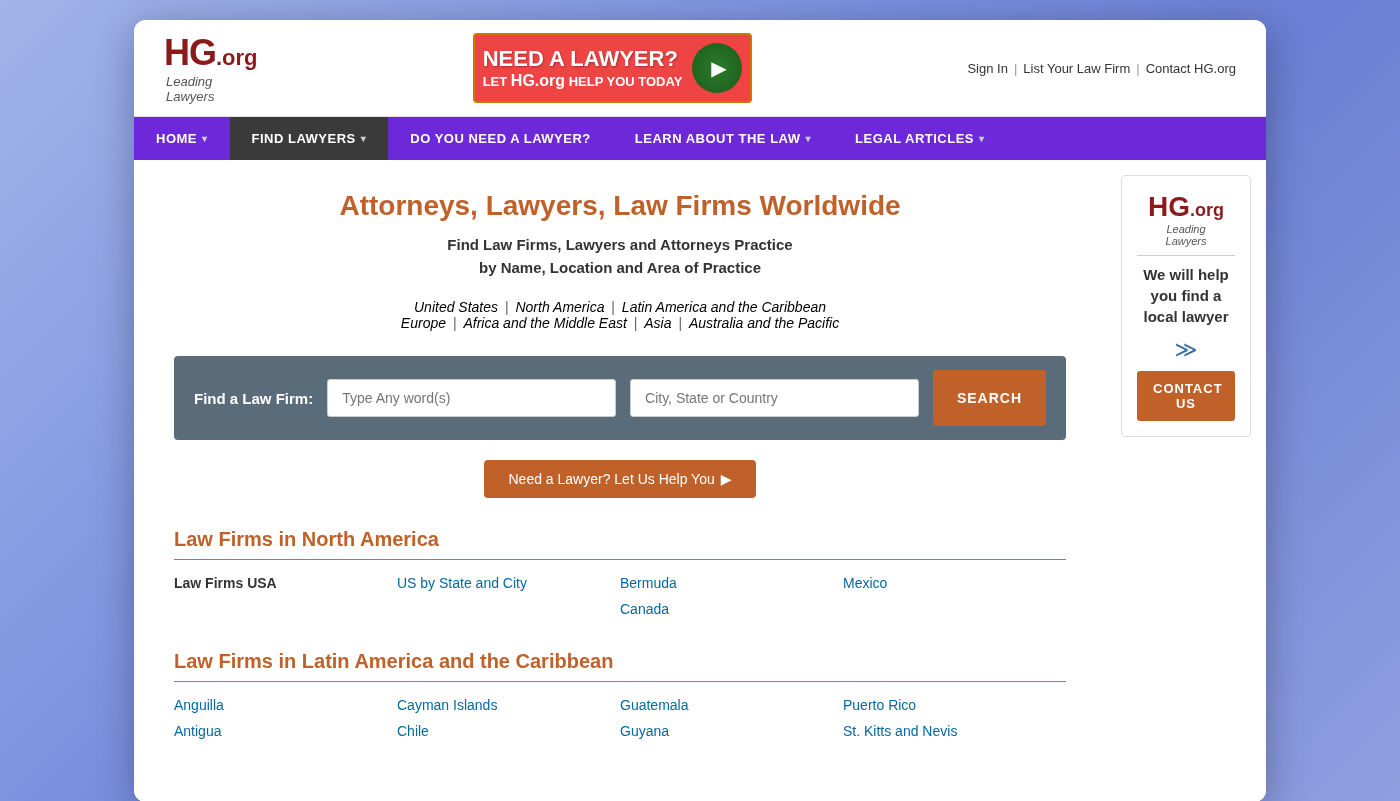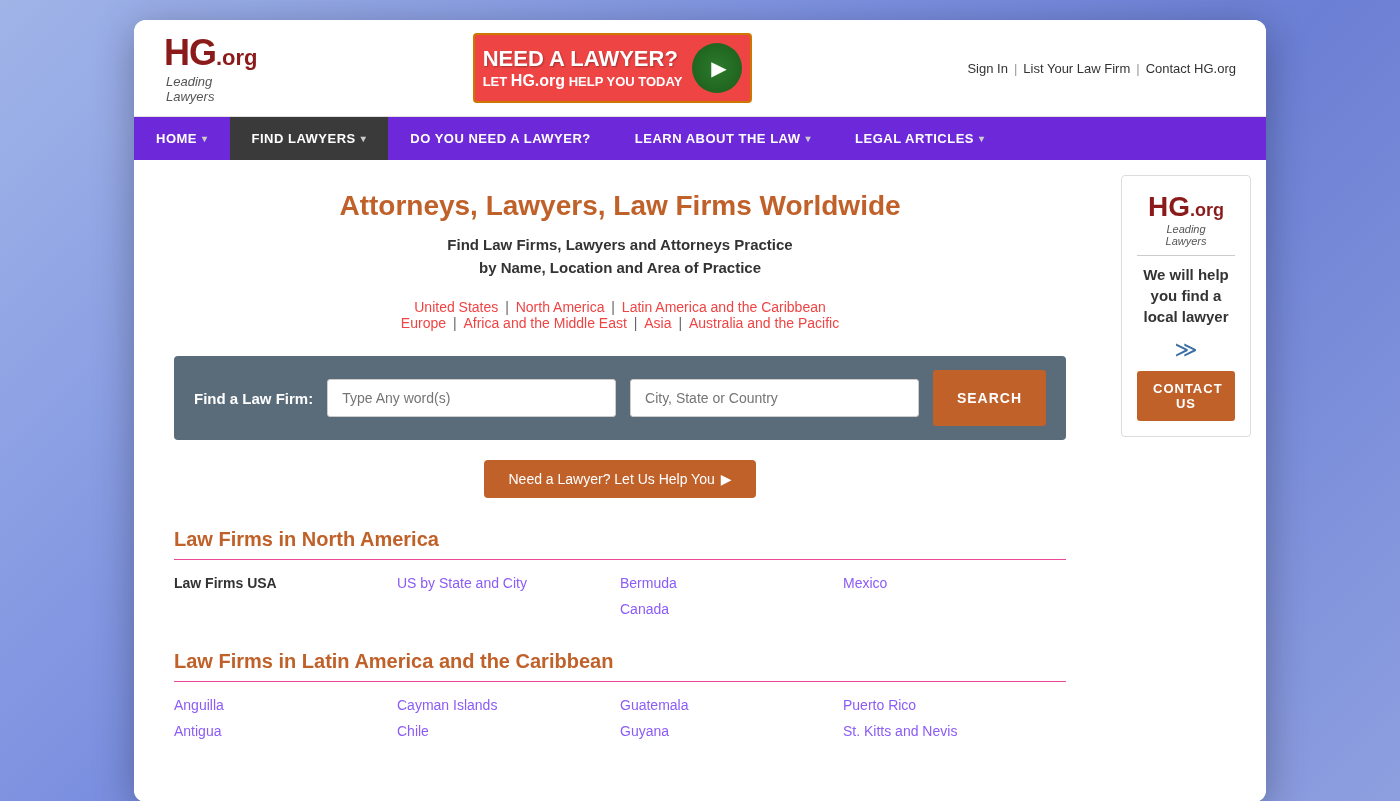--- a/index.html
+++ b/index.html
@@ -171,22 +171,23 @@
       font-weight: bold;
       line-height: 1.5;
       margin-bottom: 20px;
     }
     .region-links {
       text-align: center;
       margin-bottom: 25px;
       font-size: 14px;
     }
     .region-links a {
-      color: #ef4444;
+      color: #000000;
       text-decoration: none;
+      font-style: italic;
     }
     .region-links .sep { color: #666; margin: 0 3px; }
     
     .search-bar {
       background: #5a6b7a;
       border-radius: 4px;
       padding: 14px 20px;
       display: flex;
       align-items: center;
       gap: 14px;
@@ -247,21 +248,21 @@
     }
     .country-grid {
       display: grid;
       grid-template-columns: repeat(4, 1fr);
       gap: 4px 0;
       position: relative;
       margin-bottom: 30px;
     }
     .country-item {
       font-size: 14px;
-      color: #8b5cf6;
+      color: #0369a1;
       cursor: pointer;
       padding: 3px 0;
     }
     .country-item.bold {
       font-weight: bold;
       color: #333;
     }
     
     .sidebar-card {
       border: 1px solid #ddd;

